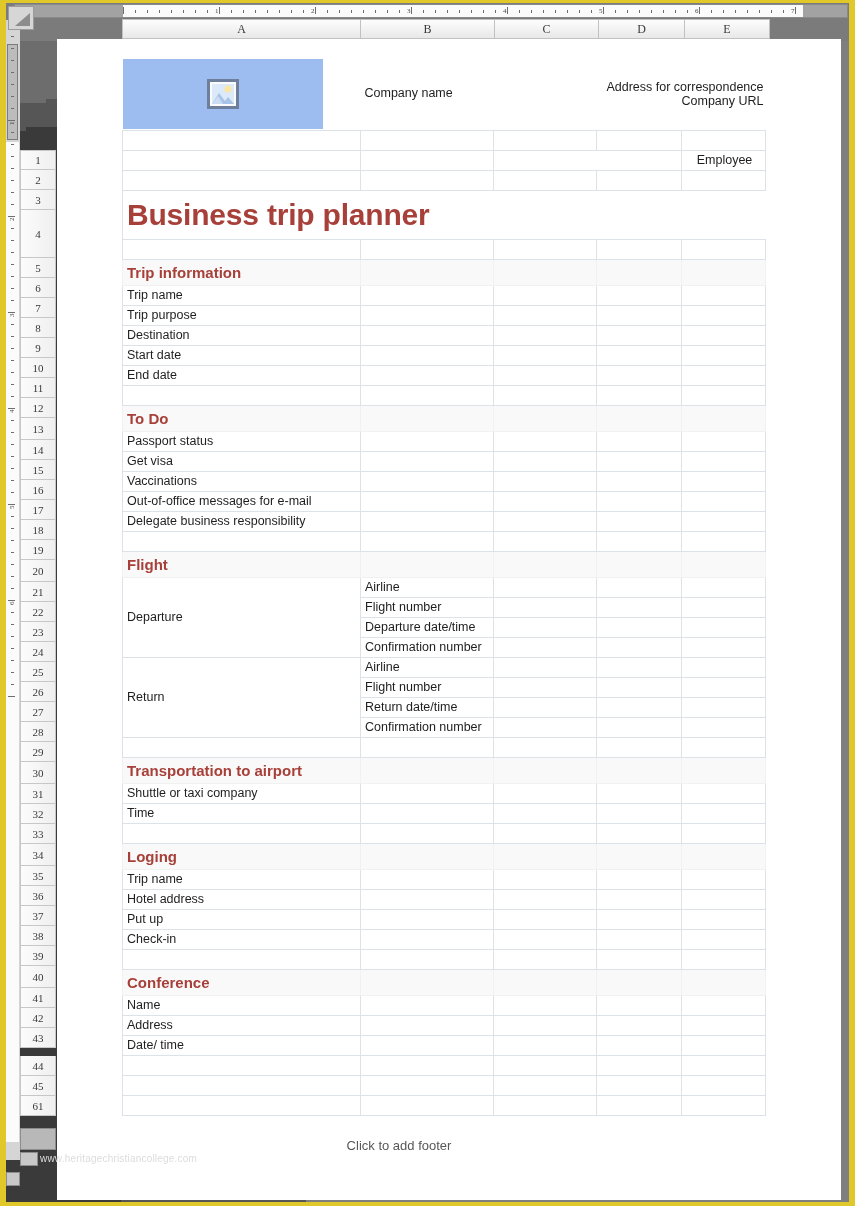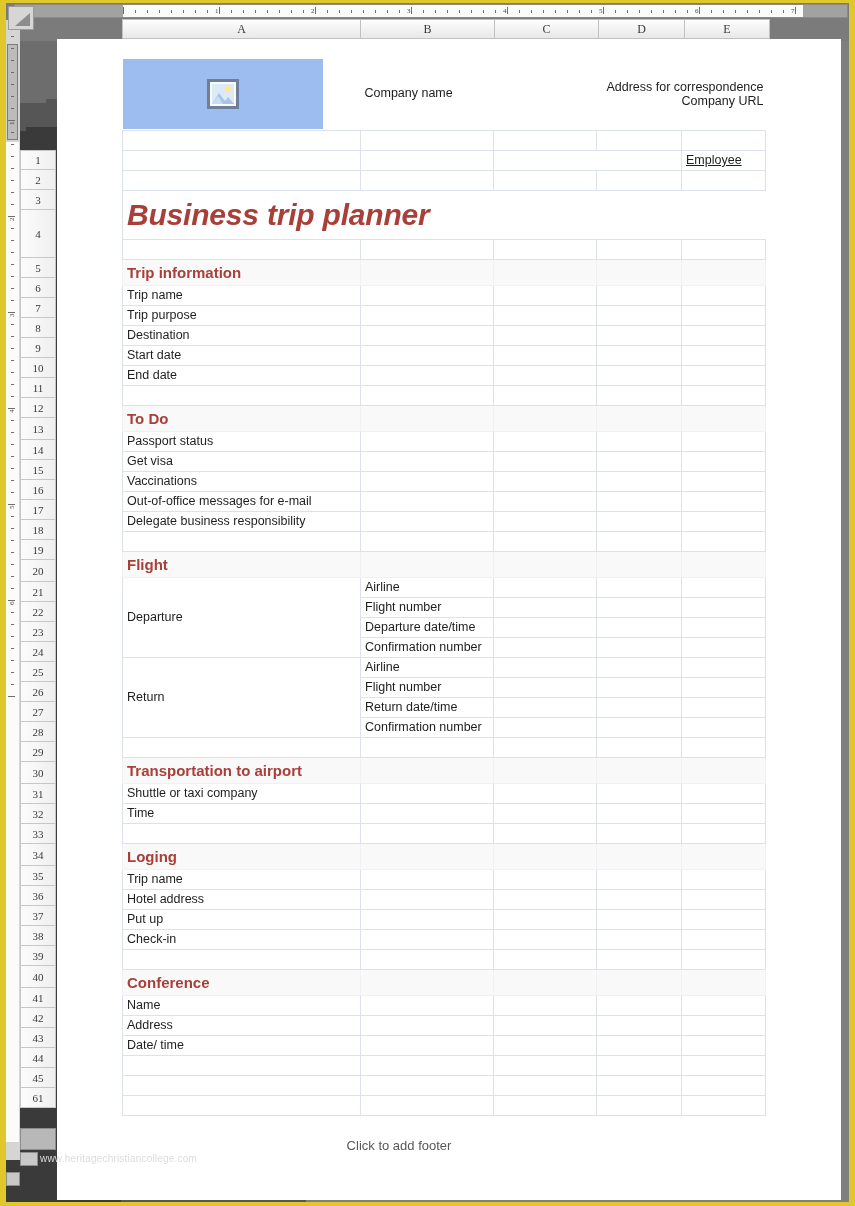--- a/index.html
+++ b/index.html
@@ -238,31 +238,30 @@
     padding-bottom: 2px !important;
   }
   .hdr-right {
     border: none !important;
     font-size: 12.5px;
     color: #1E1E1E;
     text-align: right;
     padding-right: 2px !important;
     vertical-align: bottom;
   }
-  .emp-cell { text-align: left; padding-right: 2px !important; text-decoration: underline; }
+  .emp-cell { text-align: center; padding-right: 2px !important; }
 
   
   .title-cell {
     height: 48px;
     border-left: 1px solid #DDE2EA !important;
     border-right: none !important;
     border-top: none !important;
     border-bottom: none !important;
     padding-left: 4px !important;
-    font-style: italic;
   }
   .title-text {
     font-size: 30px;
     font-weight: bold;
     color: #A8403A;
     letter-spacing: -0.2px;
     line-height: 48px;
   }
 
   
@@ -873,21 +872,21 @@
       <div class="row-h" style="height: 22px;">34</div>
       <div class="row-h" style="height: 20px;">35</div>
       <div class="row-h" style="height: 20px;">36</div>
       <div class="row-h" style="height: 20px;">37</div>
       <div class="row-h" style="height: 20px;">38</div>
       <div class="row-h" style="height: 20px;">39</div>
       <div class="row-h" style="height: 22px;">40</div>
       <div class="row-h" style="height: 20px;">41</div>
       <div class="row-h" style="height: 20px;">42</div>
       <div class="row-h" style="height: 20px;">43</div>
-      <div class="row-h" style="height: 20px;">44</div>
+      <div class="row-h" style="height: 20px; margin-top: 8px;">44</div>
       <div class="row-h" style="height: 20px;">45</div>
       <div class="row-h" style="height: 20px;">61</div>
     </div>
   <div class="rowhdr-cap"></div>
   <div class="rowhdr-cap2"></div>
   <div class="hscroll-left"></div>
 
 </div>
 
 </body></html>

